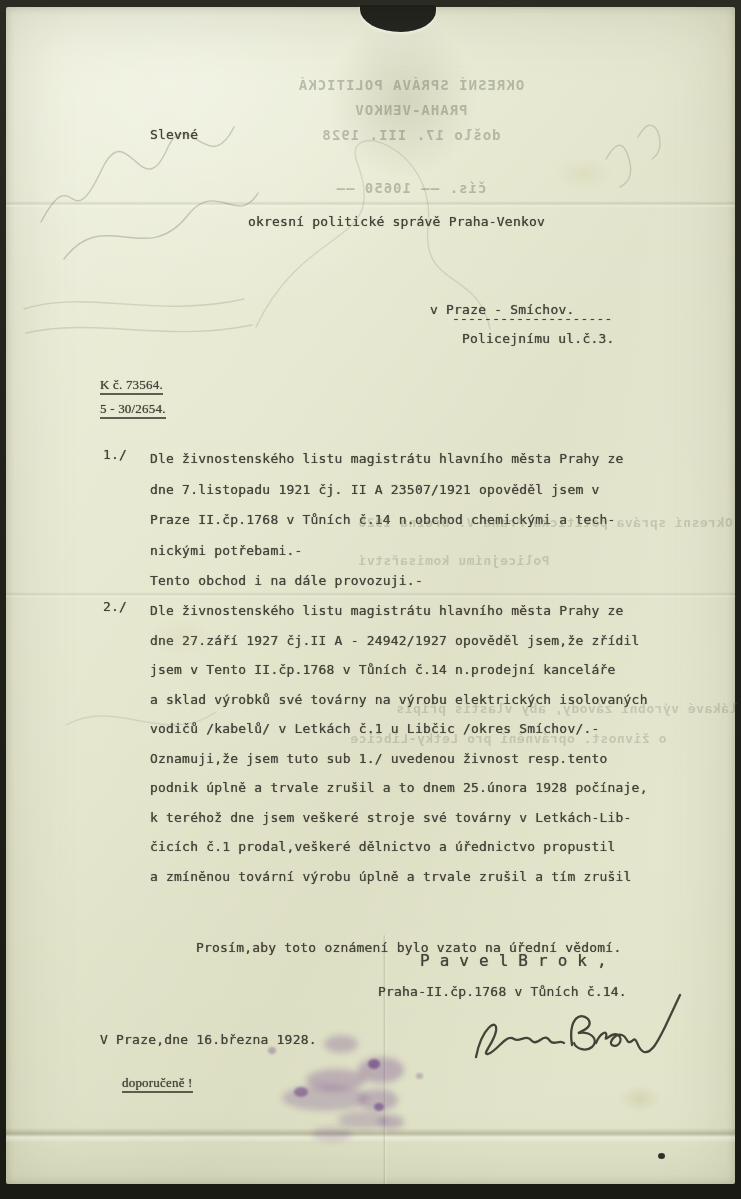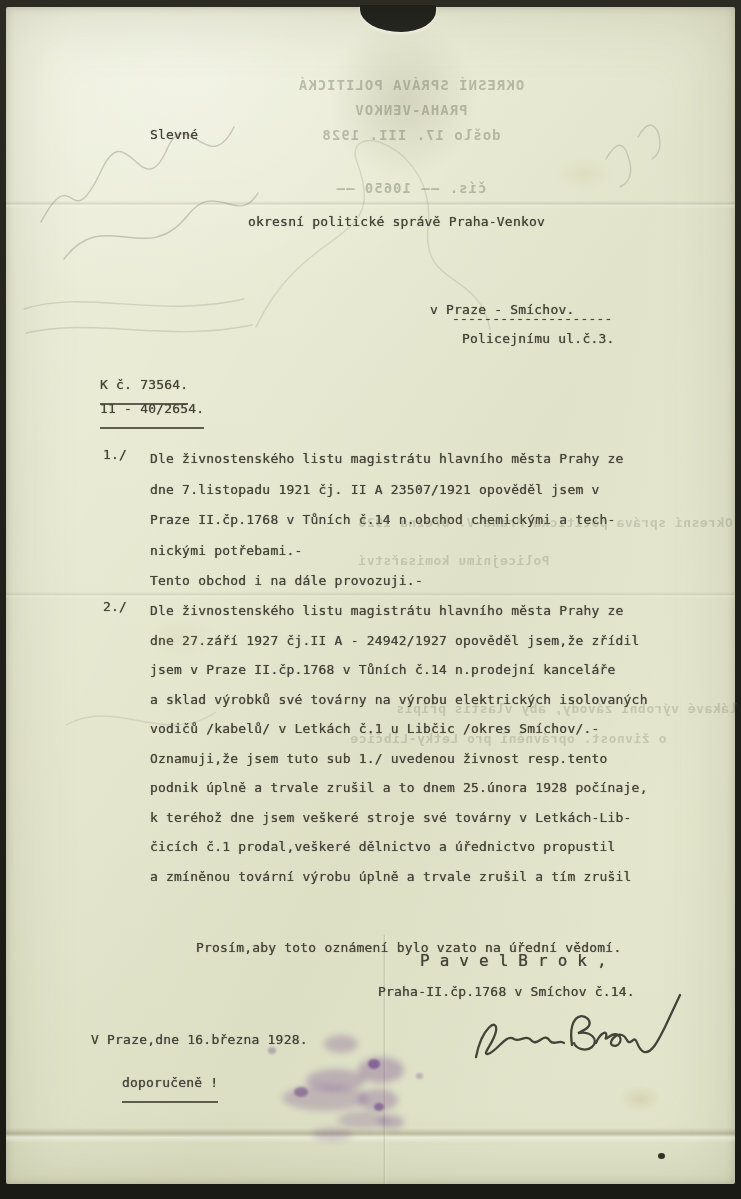--- a/index.html
+++ b/index.html
@@ -14,21 +14,21 @@
       radial-gradient(ellipse 60% 30% at 25% 6%, rgba(255,255,252,0.30), transparent 70%),
       linear-gradient(115deg, rgba(255,255,248,0.18) 8%, transparent 34%, rgba(170,168,132,0.10) 58%, transparent 82%),
       linear-gradient(180deg,#eaecd6 0%,#e7e9d2 30%,#e4e6cd 70%,#e1e4c9 100%);
     box-shadow: inset 0 0 70px rgba(110,104,72,0.22), inset 0 0 8px rgba(85,80,58,0.28);
     border-radius:2px;
   }
   .tw{
     position:absolute;white-space:nowrap;font-size:13px;color:#46433a;
     letter-spacing:0.2px;text-shadow:0 0 0.8px rgba(70,66,58,0.85);
   }
-  .ul{border-bottom:2px solid rgba(62,58,48,0.8);padding-bottom:11px;}
+  .ul{border-bottom:2px solid rgba(62,58,48,0.8);padding-bottom:1px;font-family:Liberation Serif, serif;}
   .lines div{line-height:30.5px;}
   .lines2 div{line-height:29.5px;}
   .ghost{
     position:absolute;white-space:nowrap;font-size:13px;font-weight:bold;
     color:rgba(108,114,94,0.85);opacity:0.30;transform:scaleX(-1);
     filter:blur(0.4px);letter-spacing:0.5px;
   }
   .stamp-ghost{
     position:absolute;left:276px;top:66px;width:258px;text-align:center;
     transform:scaleX(-1);opacity:0.45;filter:blur(0.6px);
@@ -86,51 +86,51 @@
 
   <div class="tw" style="left:144px;top:120px;">Slevné</div>
 
   <div class="tw" style="left:242px;top:207px;">okresní politické správě Praha-Venkov</div>
 
   <div class="tw" style="left:424px;top:286px;margin-top:9px;">v  Praze - Smíchov.</div>
   <div class="tw" style="left:446px;top:304px;">--------------------</div>
   <div class="tw" style="left:456px;top:324px;">Policejnímu ul.č.3.</div>
 
   <div class="tw" style="left:94px;top:370px;"><span class="ul">K č. 73564.</span></div>
-  <div class="tw" style="left:94px;top:394px;"><span class="ul">11 - 40/2654.</span></div>
+  <div class="tw" style="left:94px;top:394px;"><span class="ul">5 - 30/2654.</span></div>
 
   <div class="tw" style="left:97px;top:440px;">1./</div>
   <div class="tw lines" style="left:144px;top:437px;">
     <div>Dle živnostenského listu magistrátu hlavního města Prahy ze</div>
     <div>dne 7.listopadu 1921 čj. II A  23507/1921 opověděl jsem v</div>
     <div>Praze II.čp.1768 v Tůních č.14 n.obchod chemickými a tech-</div>
     <div>nickými potřebami.-</div>
     <div>Tento obchod i na dále provozuji.-</div>
   </div>
 
   <div class="tw" style="left:97px;top:592px;">2./</div>
   <div class="tw lines2" style="left:144px;top:589px;">
     <div>Dle živnostenského listu magistrátu hlavního města Prahy ze</div>
     <div>dne 27.září 1927 čj.II A - 24942/1927 opověděl jsem,že zřídil</div>
-    <div>jsem v Praze II.čp.1768 v Tůních č.14 n.prodejní kanceláře</div>
+    <div>jsem v Tento II.čp.1768 v Tůních č.14 n.prodejní kanceláře</div>
     <div>a sklad výrobků své továrny na výrobu elektrických isolovaných</div>
     <div>vodičů /kabelů/ v Letkách č.1 u Libčic /okres Smíchov/.-</div>
     <div>Oznamuji,že jsem tuto sub 1./ uvedenou živnost resp.tento</div>
     <div>podnik úplně a trvale zrušil a to dnem 25.února 1928 počínaje,</div>
     <div>k teréhož dne jsem veškeré stroje své továrny v Letkách-Lib-</div>
     <div>čicích č.1 prodal,veškeré dělnictvo a úřednictvo propustil</div>
     <div>a zmíněnou tovární výrobu úplně a trvale zrušil a tím zrušil</div>
   </div>
 
   <div class="tw" style="left:190px;top:913px;margin-top:20px;">Prosím,aby toto oznámení bylo vzato na úřední vědomí.</div>
 
   <div class="tw" style="left:414px;top:944px;font-size:16px;">P a v e l   B r o k ,</div>
-  <div class="tw" style="left:372px;top:977px;">Praha-II.čp.1768 v Smíchov č.14.</div>
+  <div class="tw" style="left:372px;top:977px;">Praha-II.čp.1768 v Tůních č.14.</div>
 
-  <div class="tw" style="left:85px;top:1025px;text-align:center;">V Praze,dne 16.března 1928.</div>
+  <div class="tw" style="left:94px;top:1025px;text-align:center;">V Praze,dne 16.března 1928.</div>
   <div class="tw" style="left:94px;top:1068px;margin-left:22px;"><span class="ul">doporučeně !</span></div>
 
   <div class="ghost" style="left:352px;top:508px;">Okresní správa politická Praha-V.  března 1928</div>
   <div class="ghost" style="left:352px;top:546px;">Policejnímu komisařství</div>
   <div class="ghost" style="left:390px;top:694px;">a posledním za lákavé výrobní závody, aby vlastís přípis</div>
   <div class="ghost" style="left:344px;top:724px;">o živnost. oprávnění pro Letky-Libčice</div>
 
   <svg class="overlay" style="left:462px;top:982px;" width="218" height="95" viewBox="0 0 218 95">
     <g fill="none" stroke="#2f2d26" stroke-width="2.3" stroke-linecap="round" opacity="0.88">
       <path d="M8,68 C14,38 30,28 28,42 C26,54 13,66 20,65 C30,62 38,44 46,50 C52,54 58,44 64,52 C70,58 76,42 82,52 C86,57 92,50 96,54"></path>

